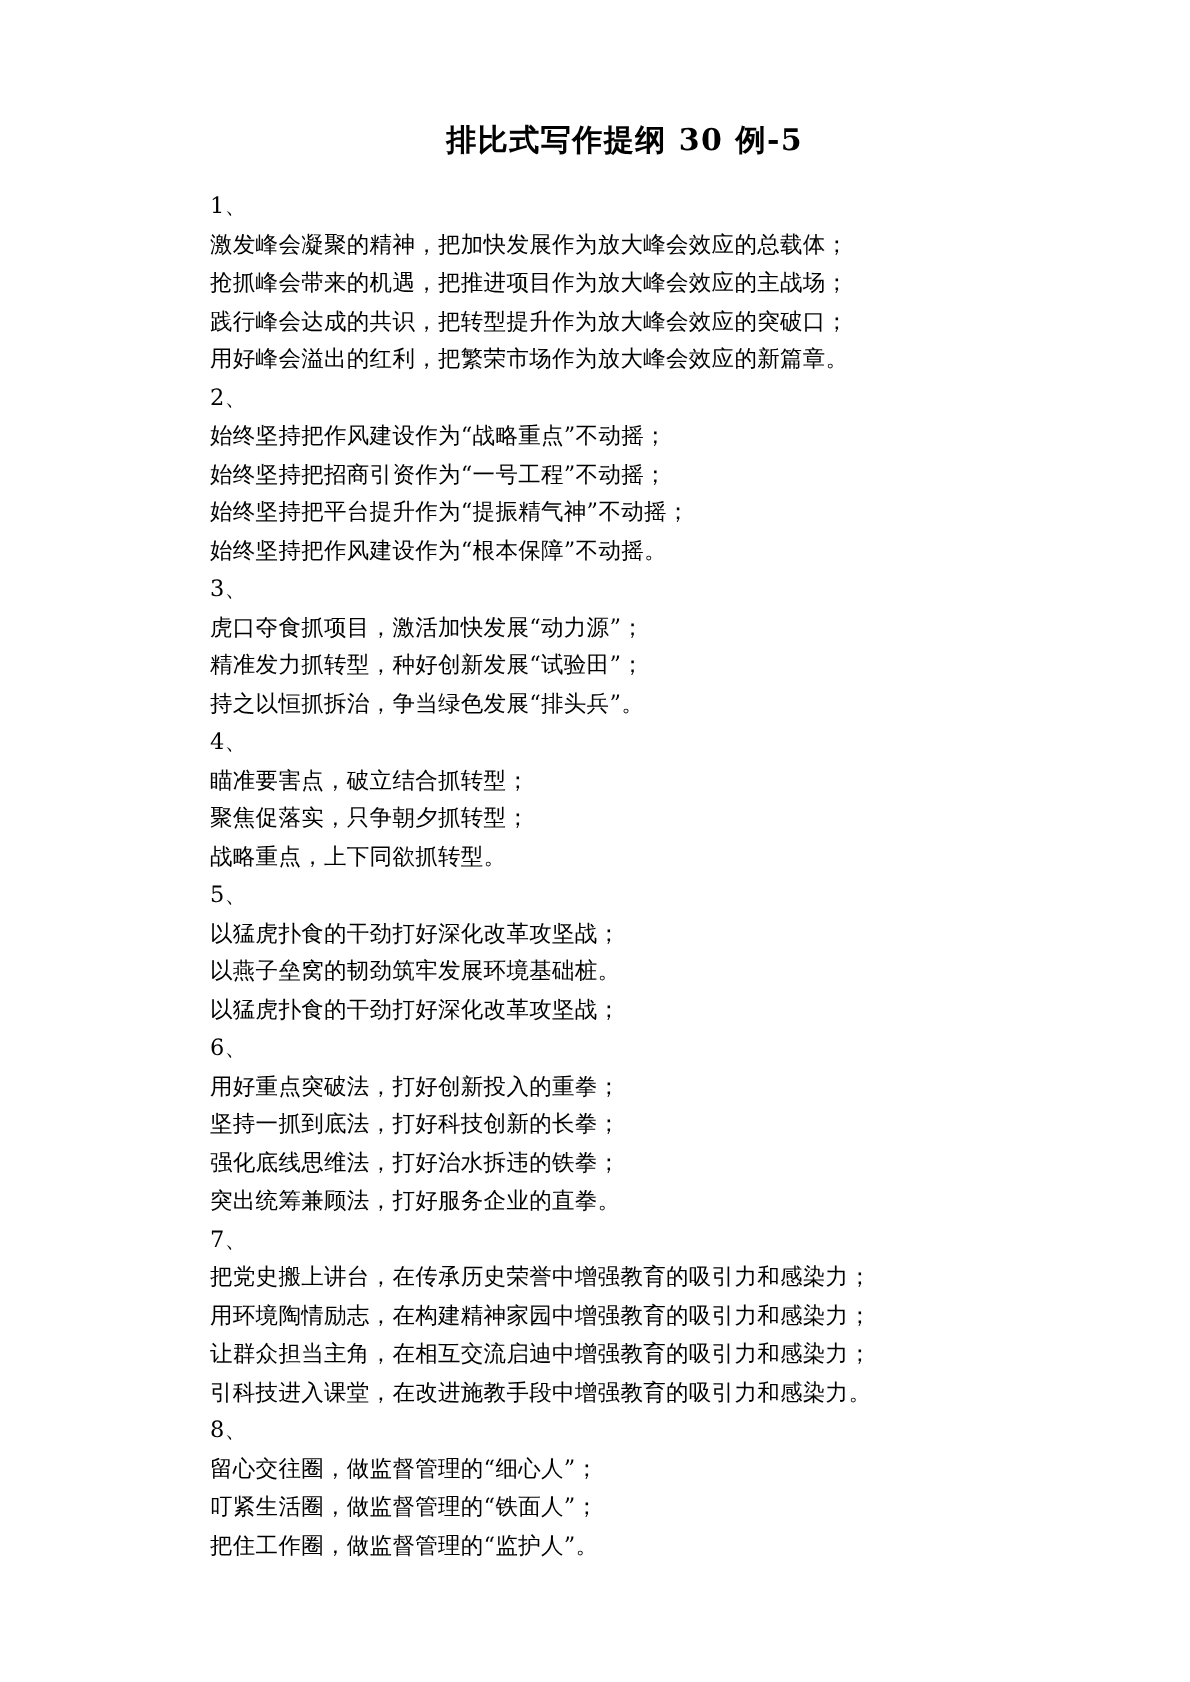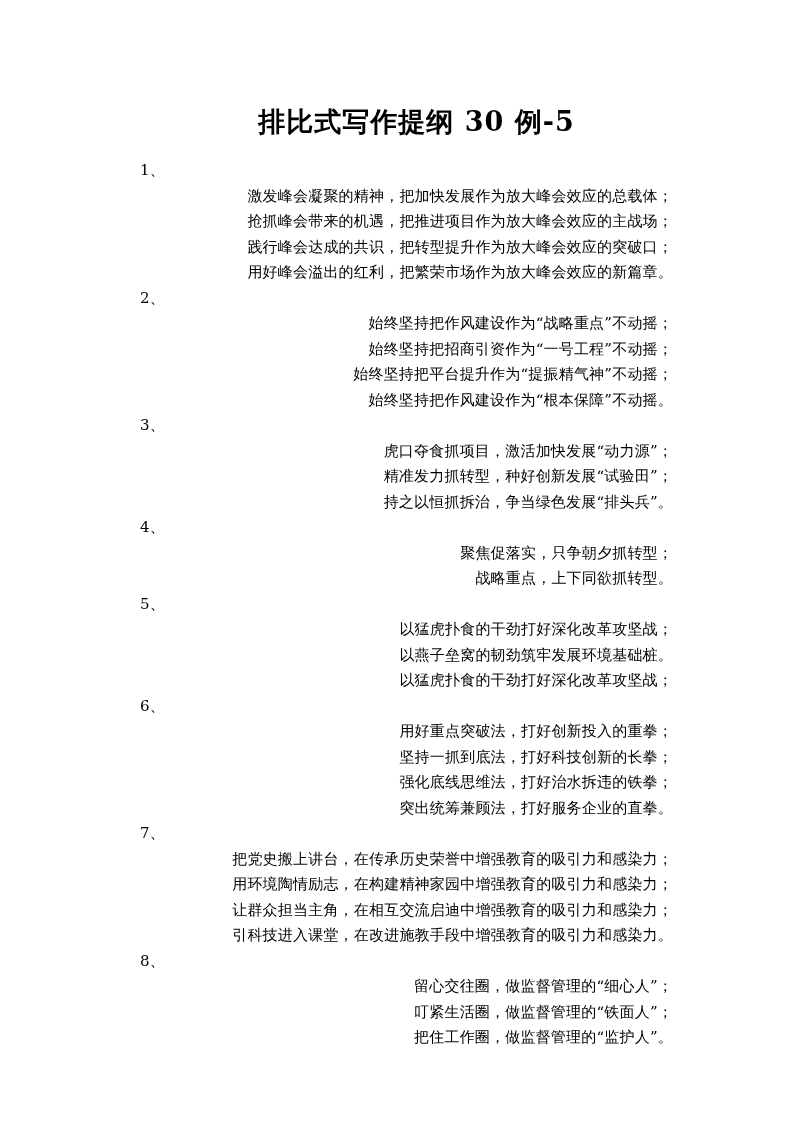--- a/index.html
+++ b/index.html
@@ -16,26 +16,26 @@
   }
   .page {
     position: relative;
     width: 793px;
     height: 1121px;
     box-sizing: border-box;
     padding: 0;
   }
   .doc-title {
     font-family: "DejaVu Serif", "Liberation Serif", serif;
-    font-size: 27px;
+    font-size: 20px;
     font-weight: bold;
     text-align: center;
     letter-spacing: 1px;
     margin: 0;
-    padding-top: 104px;
+    padding-top: 80px;
     padding-left: 40px;
   }
   .content {
     margin: 0;
     padding: 18px 120px 0 140px;
   }
   .sec {
     margin: 0;
   }
   .num {
@@ -44,21 +44,20 @@
     line-height: 25.5px;
     letter-spacing: 0.2px;
     white-space: pre;
   }
   .line {
     font-family: "DejaVu Serif", "Liberation Serif", serif;
     font-size: 15px;
     line-height: 25.5px;
     letter-spacing: 0.2px;
     white-space: pre;
-    text-align: right;
   }
 </style>
 </head>
 <body>
 
 <div class="page">
   <h1 class="doc-title">排比式写作提纲 30 例-5</h1>
   <div class="content">
       <div class="sec">
         <div class="num">1、</div>
@@ -75,20 +74,21 @@
         <div class="line">始终坚持把作风建设作为“根本保障”不动摇。</div>
       </div>
       <div class="sec">
         <div class="num">3、</div>
         <div class="line">虎口夺食抓项目，激活加快发展“动力源”；</div>
         <div class="line">精准发力抓转型，种好创新发展“试验田”；</div>
         <div class="line">持之以恒抓拆治，争当绿色发展“排头兵”。</div>
       </div>
       <div class="sec">
         <div class="num">4、</div>
+        <div class="line">瞄准要害点，破立结合抓转型；</div>
         <div class="line">聚焦促落实，只争朝夕抓转型；</div>
         <div class="line">战略重点，上下同欲抓转型。</div>
       </div>
       <div class="sec">
         <div class="num">5、</div>
         <div class="line">以猛虎扑食的干劲打好深化改革攻坚战；</div>
         <div class="line">以燕子垒窝的韧劲筑牢发展环境基础桩。</div>
         <div class="line">以猛虎扑食的干劲打好深化改革攻坚战；</div>
       </div>
       <div class="sec">

